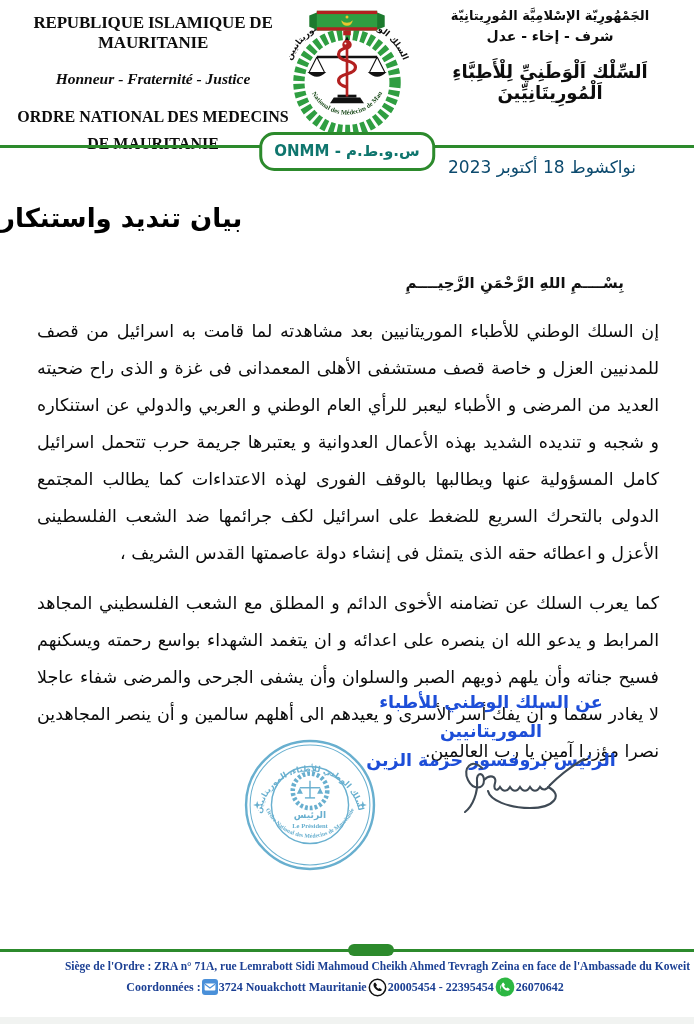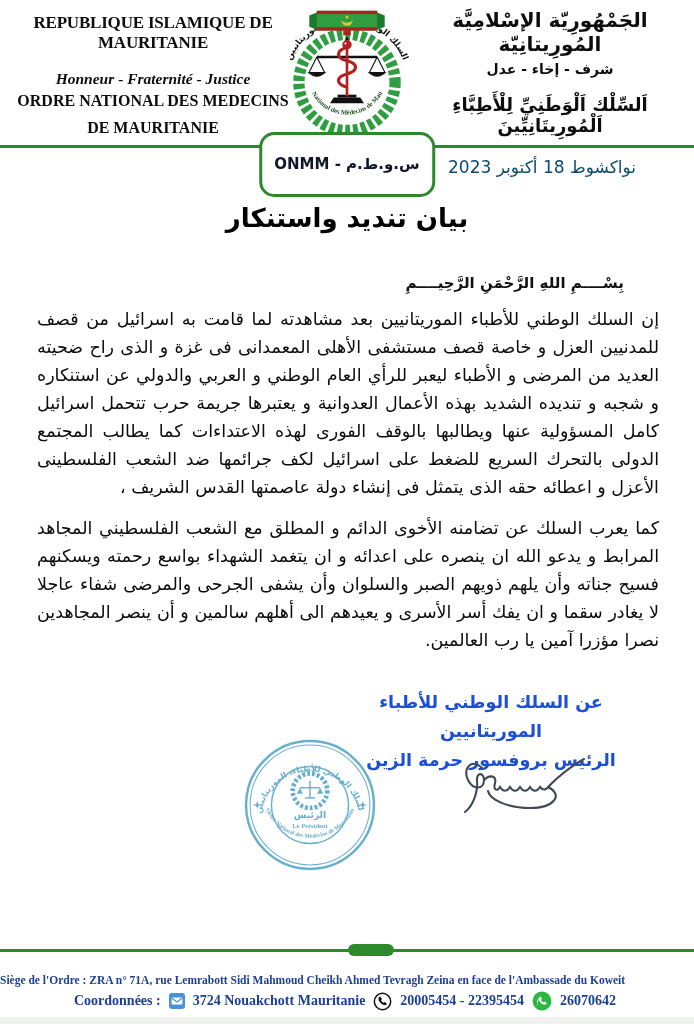--- a/index.html
+++ b/index.html
@@ -3,54 +3,54 @@
 <meta charset="utf-8">
 <style>
   html,body{margin:0;padding:0;background:#ffffff;}
   .page{position:relative;width:694px;height:1024px;background:#ffffff;overflow:hidden;
         font-family:"Liberation Serif",serif;color:#111;}
   .ar{font-family:"DejaVu Sans",sans-serif;}
   
   .hdr-left{position:absolute;top:13px;left:4px;width:298px;text-align:center;font-weight:bold;color:#0d0d0d;}
   .hdr-left .l1{font-size:17px;letter-spacing:-0.2px;}
   .hdr-left .l2{font-size:15.5px;margin-top:17px;font-style:italic;}
-  .hdr-left .l3{font-size:16px;margin-top:4px;}
+  .hdr-left .l3{font-size:16px;margin-top:20px;}
   .hdr-left .l4{font-size:16px;margin-top:9px;}
   .hdr-right{position:absolute;top:8px;right:0px;width:288px;text-align:center;direction:rtl;font-weight:bold;color:#0d0d0d;}
-  .hdr-right .r1{font-size:20px;}
+  .hdr-right .r1{font-size:13px;}
   .hdr-right .r2{font-size:14px;margin-top:5px;}
   .hdr-right .r3{font-size:18px;margin-top:17px;}
   .logo-wrap{position:absolute;top:0px;left:281px;width:132px;height:146px;}
   .hdr-line{position:absolute;top:145px;left:0;width:694px;height:3px;background:#2c8a2c;}
   .onmm-pill{position:absolute;top:132px;left:50%;transform:translateX(-50%);
              background:#fff;border:3px solid #2c8a2c;border-radius:15px;
-             padding:19px 12px;font-family:"DejaVu Sans",sans-serif;font-weight:bold;
-             font-size:15px;line-height:21px;color:#0f172a;white-space:nowrap;}
+             padding:6px 12px;font-family:"DejaVu Sans",sans-serif;font-weight:bold;
+             font-size:15px;line-height:21px;color:#0f766e;white-space:nowrap;}
   
   .date{position:absolute;top:157px;right:58px;direction:rtl;font-size:17px;color:#0c4a6e;
         font-family:"DejaVu Sans",sans-serif;}
-  .title{position:absolute;top:203px;left:0;width:694px;text-align:center;direction:rtl;
+  .title{position:absolute;top:203px;left:0;width:694px;text-align:left;direction:rtl;
          font-family:"DejaVu Sans",sans-serif;font-weight:bold;font-size:26px;color:#000;}
   .basmala{position:absolute;top:274px;right:70px;direction:rtl;
            font-family:"DejaVu Sans",sans-serif;font-weight:bold;font-size:15px;
            text-underline-offset:3px;color:#111;}
   .body-text{position:absolute;top:301px;left:37px;width:622px;direction:rtl;}
-  .body-text p{margin:4px 0 13px 0;font-family:"DejaVu Sans",sans-serif;font-size:17.5px;
-               line-height:28px;text-align:justify;text-align-last:right;color:#0b0b0b;}
+  .body-text p{margin:12px 0 13px 0;font-family:"DejaVu Sans",sans-serif;font-size:17.5px;
+               line-height:37px;text-align:justify;text-align-last:right;color:#0b0b0b;}
   .signoff{position:absolute;top:688px;right:72px;width:262px;text-align:center;direction:rtl;
            font-family:"DejaVu Sans",sans-serif;font-weight:bold;font-size:17.5px;
            line-height:29px;color:#1d4ed8;}
   .stamp-wrap{position:absolute;top:738px;left:243px;width:134px;height:134px;opacity:0.88;}
   .sig-wrap{position:absolute;top:750px;left:452px;width:140px;height:78px;}
   
   .ftr-line{position:absolute;top:949px;left:0;width:694px;height:3px;background:#2c8a2c;}
   .ftr-pill{position:absolute;top:944px;left:348px;width:46px;height:12px;border-radius:6px;background:#2c8a2c;}
-  .ftr{position:absolute;left:0;width:690px;text-align:left;color:#1b3f93;font-weight:bold;margin-top:14px;}
+  .ftr{position:absolute;left:0;width:690px;text-align:right;color:#1b3f93;font-weight:bold;}
   .ftr1{top:960px;font-size:11.5px;}
-  .ftr2{top:977px;font-size:14px;display:flex;justify-content:center;align-items:center;gap:8px;}
+  .ftr2{top:977px;font-size:12px;display:flex;justify-content:center;align-items:center;gap:1px;}
   .ftr3{top:1050px;font-size:12.5px;display:flex;justify-content:center;align-items:center;gap:20px;}
   .icon{display:inline-block;vertical-align:middle;}
   .bottom-strip{position:absolute;top:1017px;left:0;width:694px;height:7px;background:#f1f3f1;}
 </style>
 </head>
 <body>
 
 <div class="page">
 
   <div class="hdr-left">

